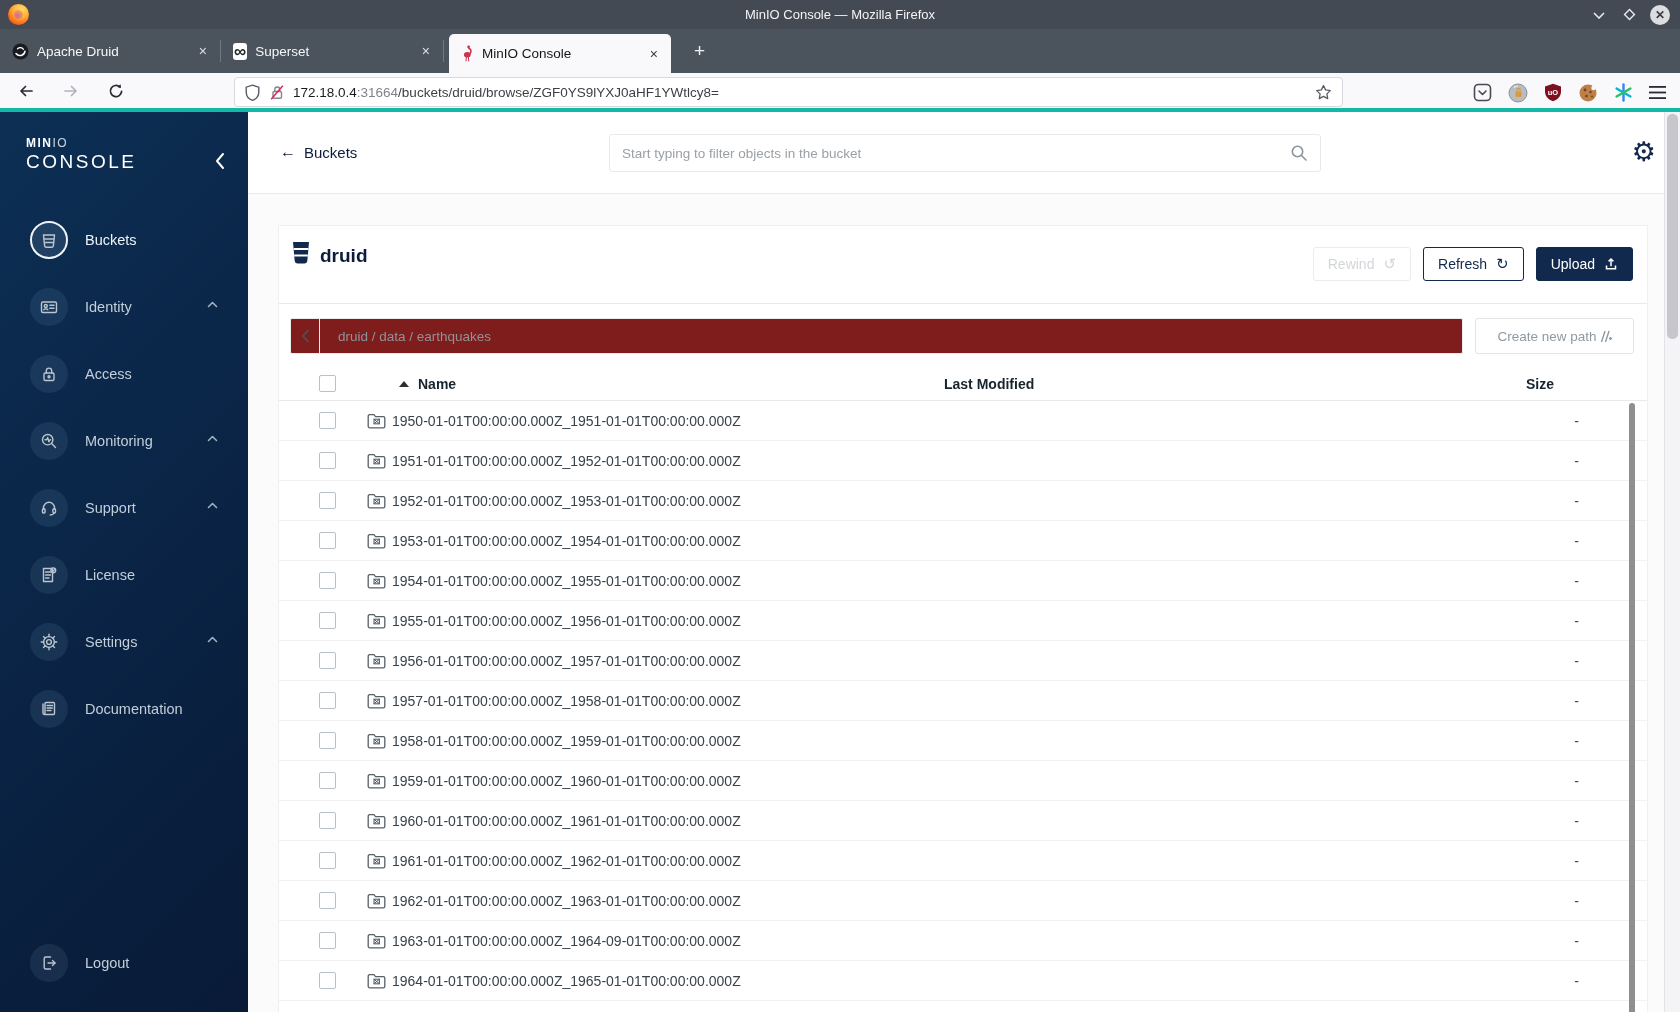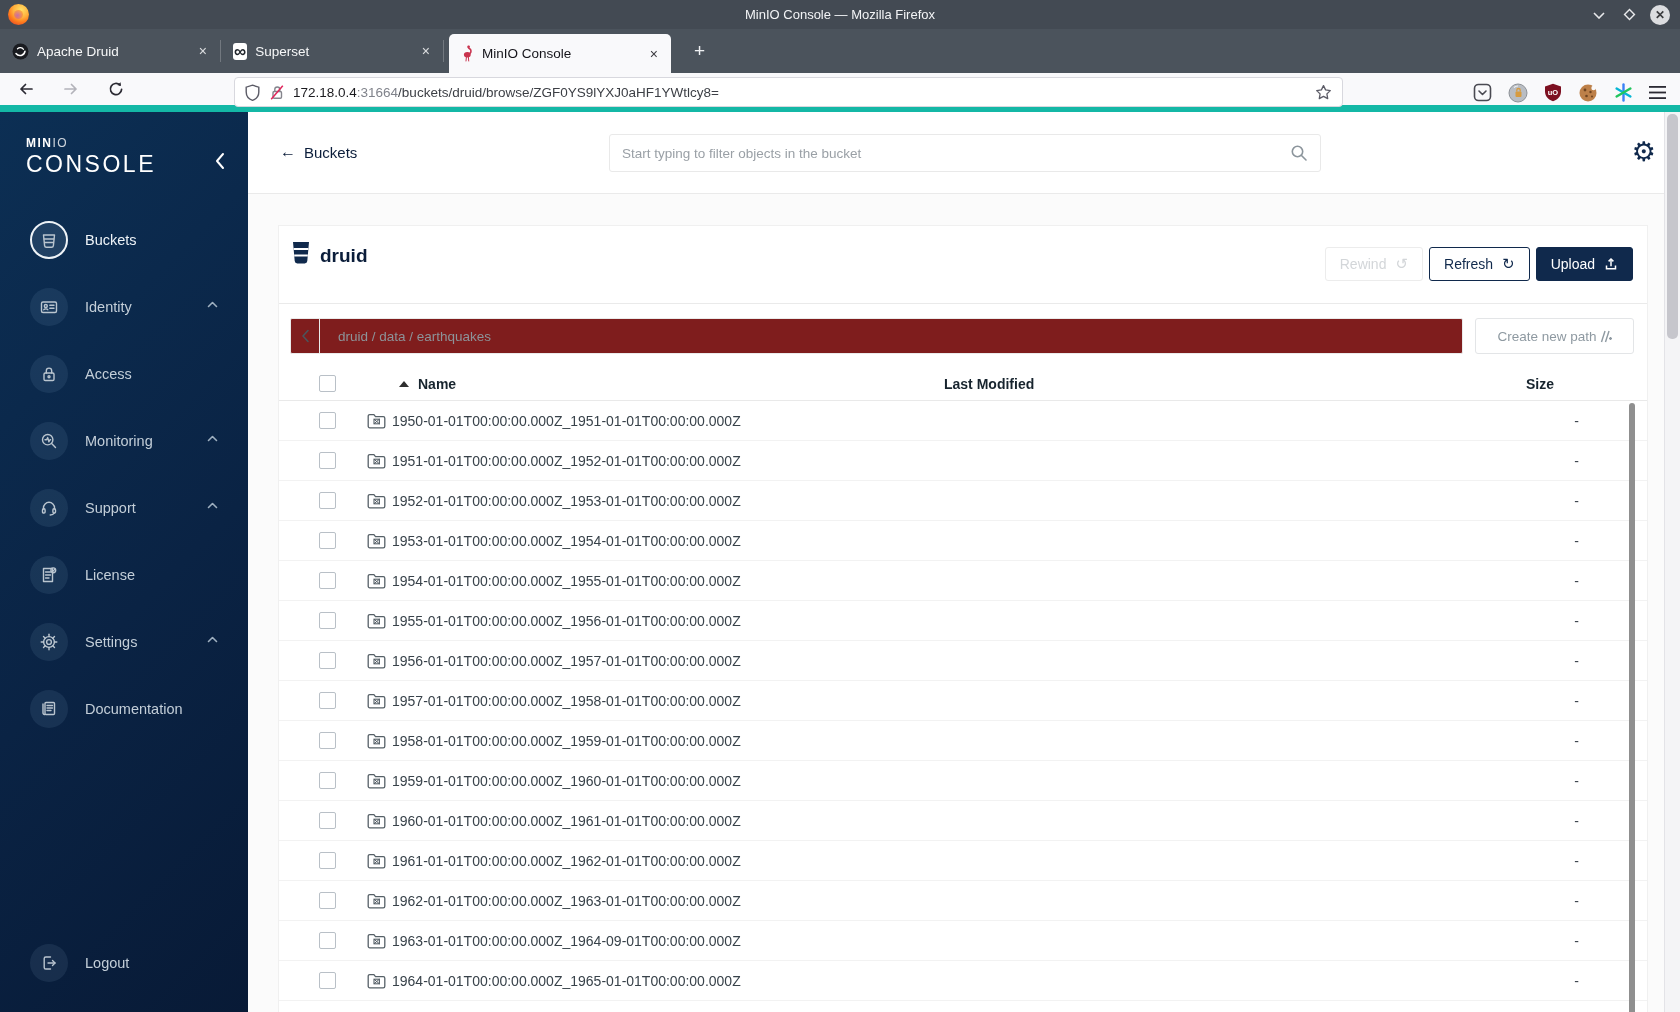--- a/index.html
+++ b/index.html
@@ -21,34 +21,34 @@
   .tabstrip { position:absolute; left:0; top:29px; width:1680px; height:44px; background:#4b535c; display:flex; align-items:flex-end; }
   .tab { height:44px; display:flex; align-items:center; padding:0 10px 0 12px; color:#f6f7f8; font-size:13.5px; position:relative; }
   .tab .tab-label { flex:1; margin:0 8px; white-space:nowrap; overflow:hidden; }
   .tab-sep { width:1px; height:22px; background:rgba(255,255,255,.22); align-self:center; }
   .tab.active { background:#f9f9fb; color:#15141a; border-radius:5px 5px 0 0; height:39px; }
   .tab-close { font-size:14px; color:inherit; opacity:.85; padding:0 3px; }
   .tab1 { width:220px; } .tab2 { width:222px; } .tab3 { width:222px; margin-left:5px; }
   .newtab-btn { color:#eef0f2; font-size:19px; margin-left:17px; align-self:center; padding:0 6px; }
   .inf { font-size:17px; font-weight:bold; color:#22272d; background:#fff; border-radius:3px; line-height:1; padding:0 1px;}
 
-  .navbar { position:absolute; left:0; top:73px; width:1680px; height:39px; background:#f9f9fb; border-bottom:7px solid #14b8a6; display:flex; align-items:center;gap:11px; }
+  .navbar { position:absolute; left:0; top:73px; width:1680px; height:39px; background:#f9f9fb; border-bottom:4px solid #14b8a6; display:flex; align-items:center;gap:11px; }
   .nav-ico { width:16px; height:16px; margin-left:18px; }
   .urlbar { position:absolute; left:234px; top:4px; width:1109px; height:30px; background:#fff; border:1px solid #d8d8de; border-radius:4px; display:flex; align-items:center; padding:0 10px; }
   .url-text { font-size:13.5px; margin-left:8px; white-space:nowrap; overflow:hidden; flex:1; }
   .url-host { color:#1b1b1f; } .url-port { color:#80838b; } .url-path { color:#3c3f45; }
   .ext-icons { position:absolute; right:14px; top:0; height:39px; display:flex; align-items:center; gap:16px; }
 
   
   .sidebar { position:absolute; left:0; top:112px; width:248px; height:900px;
     background:linear-gradient(135deg,#0c2f54 0%, #0a2344 55%, #081a36 100%); color:#c3ced8; }
   .logo { position:absolute; left:26px; top:24px; color:#fff; }
   .logo-top { font-size:12px; letter-spacing:1.5px; }
   .logo-min { font-weight:bold; } .logo-io { font-weight:400; opacity:.8; }
-  .logo-console { font-size:23px; font-weight:300; letter-spacing:2.5px; margin-top:1px; }
+  .logo-console { font-size:19px; font-weight:300; letter-spacing:2.5px; margin-top:1px; }
   .collapse { position:absolute; right:22px; top:40px; }
   .menu { position:absolute; top:109px; left:0; right:0; }
   .menu-item { height:38px; margin:0 0 29px 30px; display:flex; align-items:center; position:relative; cursor:pointer; }
   .mi-circle { width:38px; height:38px; border-radius:50%; background:rgba(160,195,230,.10); display:flex; align-items:center; justify-content:center; flex:none; }
   .menu-item.active .mi-circle { border:2px solid #eef3f7; background:rgba(160,195,230,.14); }
   .mi-label { margin-left:17px; font-size:14.5px; color:#c3ced8; }
   .menu-item.active .mi-label { color:#eef3f7; }
   .mi-chev { position:absolute; right:30px; top:13px; }
   .logout-item { position:absolute; left:30px; bottom:30px; height:38px; display:flex; align-items:center; }
 
@@ -63,21 +63,21 @@
   .gear-btn { position:absolute; right:24px; top:26px; font-family:"DejaVu Sans", sans-serif; font-size:27px; color:#10294c; line-height:1; cursor:pointer; }
 
   .card { position:absolute; left:30px; top:113px; width:1370px; height:800px; background:#fff; border:1px solid #f0f0f0; border-bottom:none; }
 
   .bucket-head { position:relative; height:78px; border-bottom:1px solid #eaeaea; }
   .bucket-icon { position:absolute; left:11px; top:13px; }
   .bucket-title { position:absolute; left:41px; top:19px; font-size:19px; font-weight:bold; color:#0b1d3a; }
   .bucket-meta { position:absolute; left:42px; top:47px; font-size:13px; color:#9b9fa4; display:flex; gap:7px; white-space:nowrap; }
   .meta-val { color:#75797e; font-weight:bold; }
   .meta-usage { color:#9b9fa4; margin-left:14px; }
-  .head-actions { position:absolute; right:14px; top:21px; display:flex; gap:6px; }
+  .head-actions { position:absolute; right:14px; top:21px; display:flex; gap:12px; }
   .btn { height:34px; border-radius:3px; font-size:14px; display:flex; align-items:center; gap:9px; padding:0 14px; cursor:pointer; font-family:inherit; background:#fff; border:1px solid transparent; }
   .btn .uni { font-family:"DejaVu Sans", sans-serif; font-size:15px; line-height:1; }
   .btn-rewind { border-color:#ececec; color:#d3d6d9; cursor:default; }
   .btn-refresh { border-color:#10294c; color:#10294c; }
   .btn-upload { background:#10294c; color:#fff; border-color:#10294c; }
 
   .browse-bar { position:relative; height:36px; margin:14px 11px 0 11px; }
   .crumb-box { position:absolute; left:0; top:0; width:1173px; height:36px; border:1px solid #eaeaea; border-radius:2px; background:#7f1d1d; display:flex; align-items:center; }
   .crumb-back { width:29px; height:100%; border-right:1px solid #eaeaea; display:flex; align-items:center; justify-content:center; cursor:pointer; }
   .crumb-path { margin-left:18px; font-size:13.5px; color:#8d9399; }

